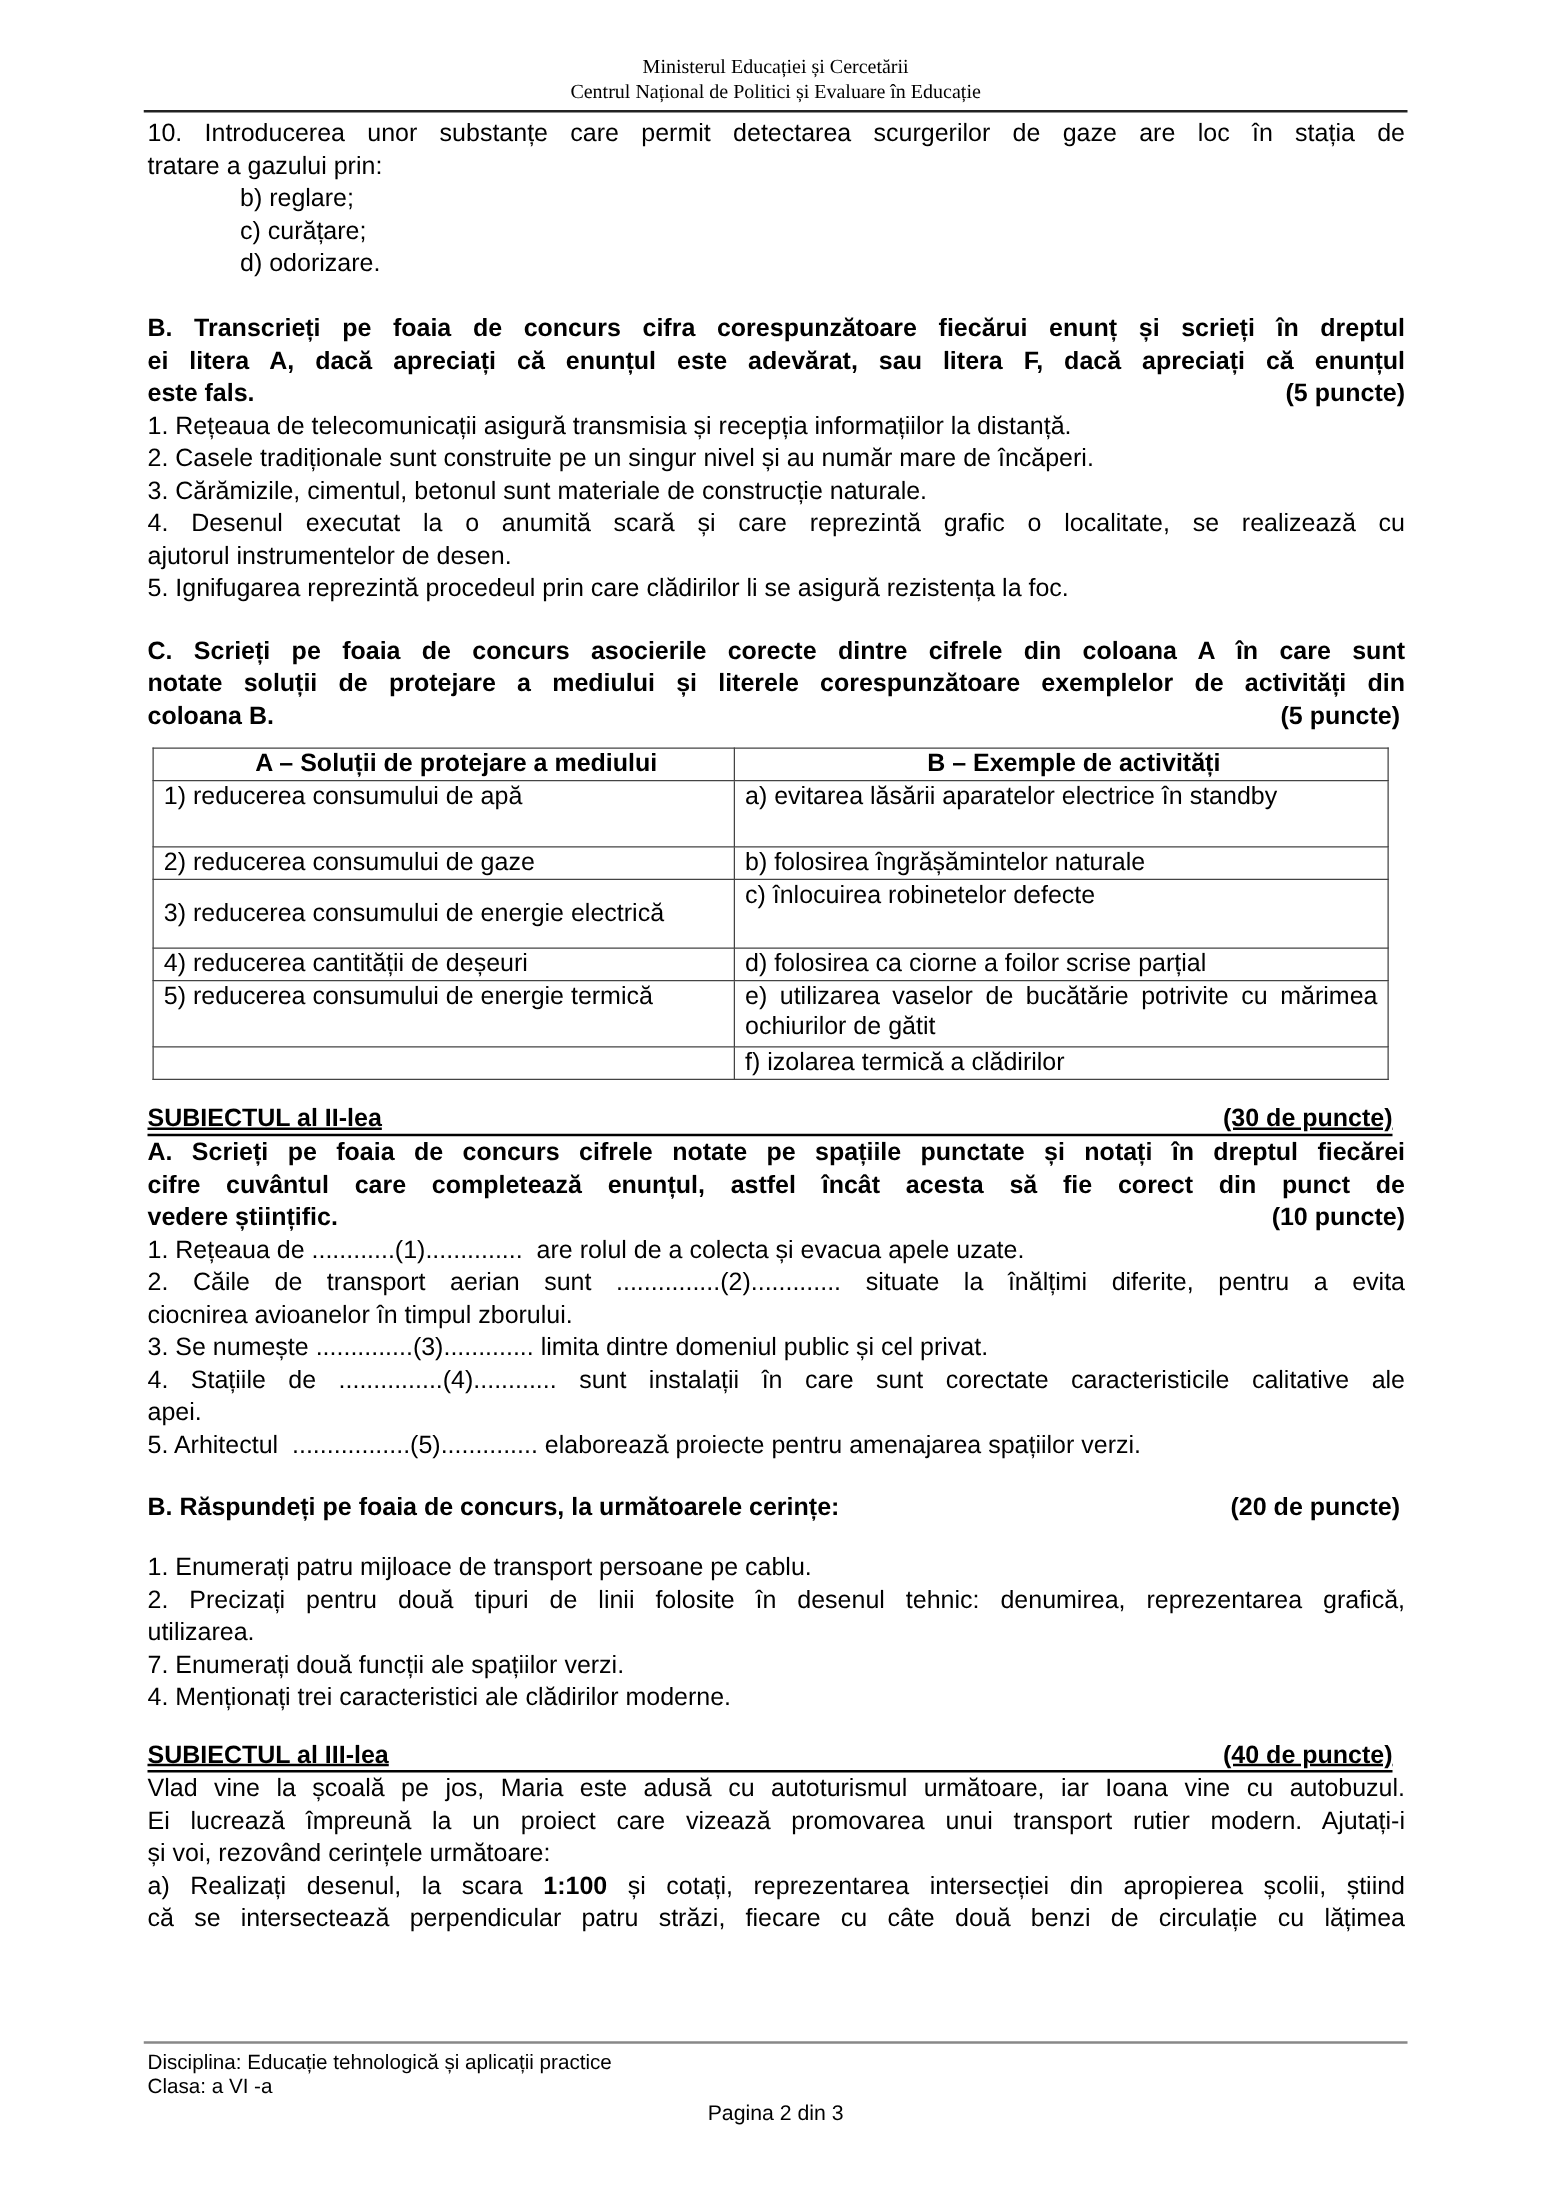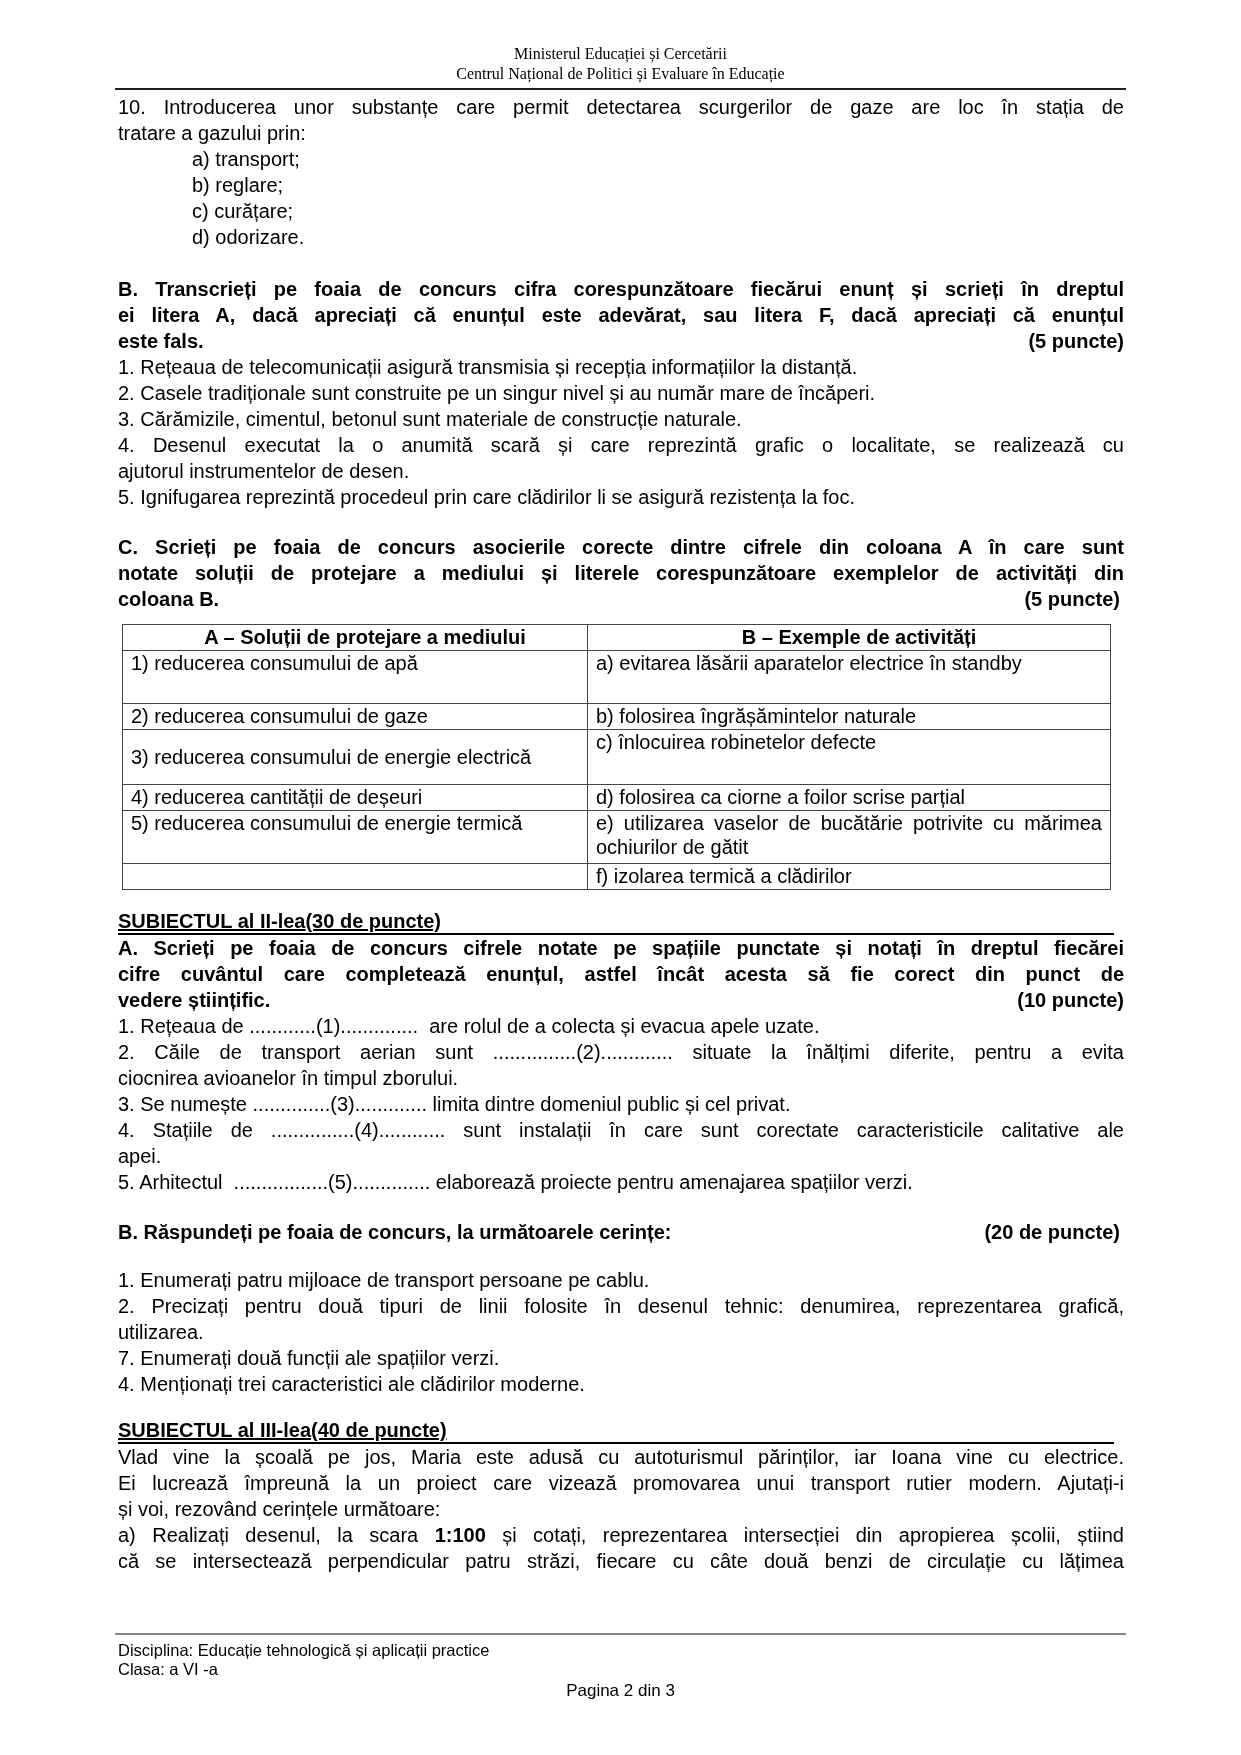--- a/index.html
+++ b/index.html
@@ -10,21 +10,21 @@
   .hdr-line { position: absolute; left: 115px; width: 1011px; top: 88px; height: 0;
               border-top: 2px solid #222; }
   .content { position: absolute; left: 118px; top: 94px; width: 1006px;
              font-size: 20px; line-height: 26px; }
   .j { text-align: justify; text-align-last: left; }
   .jl { text-align: justify; text-align-last: justify; }
   .opt { padding-left: 74px; }
   .b { font-weight: bold; }
   .row { display: flex; justify-content: space-between; }
   .gap { height: 26px; }
-  .subj { display: flex; justify-content: flex-start; border-bottom: 2px solid #000;
+  .subj { display: flex; justify-content: space-between; border-bottom: 2px solid #000;
           font-weight: bold; line-height: 23px; margin-right: 10px; }
   .subj span.t { text-decoration: underline; }
   .subj span.p { text-decoration: underline; }
   table.assoc { border-collapse: collapse; margin-left: 4px; width: 989px; font-size: 20px;
                 line-height: 24px; margin-top: 8px; }
   table.assoc td, table.assoc th { border: 1.5px solid #444; vertical-align: top;
                 padding: 0 8px 1px 8px; }
   table.assoc th { font-weight: bold; text-align: center; padding-left: 28px; }
   table.assoc td.a { width: 448px; border-radius: 16px; }
   table.assoc td.mid { vertical-align: middle; }
@@ -42,21 +42,20 @@
   <div>Ministerul Educației și Cercetării</div>
   <div>Centrul Național de Politici și Evaluare în Educație</div>
 </div>
 <div class="hdr-line"></div>
 
 <div class="content">
 
   <div>
     <div class="jl">10. Introducerea unor substanțe care permit detectarea scurgerilor de gaze are loc în stația de</div>
     <div>tratare a gazului prin:</div>
-    <div class="opt">a) transport;</div>
     <div class="opt">b) reglare;</div>
     <div class="opt">c) curățare;</div>
     <div class="opt">d) odorizare.</div>
   </div>
 
   <div class="gap"></div>
 
   <div>
     <div class="b jl">B.   Transcrieți pe foaia de concurs cifra corespunzătoare fiecărui enunț și scrieți în dreptul</div>
     <div class="b jl">ei litera A, dacă apreciați că enunțul este adevărat, sau litera F, dacă apreciați că enunțul</div>
@@ -151,21 +150,21 @@
     <div>4. Menționați trei caracteristici ale clădirilor moderne.</div>
   </div>
 
   <div style="height:22px;"></div>
 
   <div>
     <div class="subj">
       <span class="t">SUBIECTUL al III-lea</span>
       <span class="p">(40 de puncte)</span>
     </div>
-    <div class="jl">Vlad vine la școală pe jos, Maria este adusă cu autoturismul părinților, iar Ioana vine cu electrice.</div>
+    <div class="jl">Vlad vine la școală pe jos, Maria este adusă cu autoturismul următoare, iar Ioana vine cu autobuzul.</div>
     <div class="jl">Ei lucrează împreună la un proiect care vizează promovarea unui transport rutier modern. Ajutați-i</div>
     <div>și voi, rezovând cerințele următoare:</div>
     <div class="jl">
       <span style="white-space:pre;">a) Realizați desenul, la scara </span><span class="b">1:100</span><span style="white-space:pre;"> și cotați, reprezentarea intersecției din apropierea școlii, știind</span>
     </div>
     <div class="jl">că se intersectează perpendicular patru străzi, fiecare cu câte două benzi de circulație cu lățimea</div>
   </div>
 </div>
 
 <div class="footer-line"></div>

